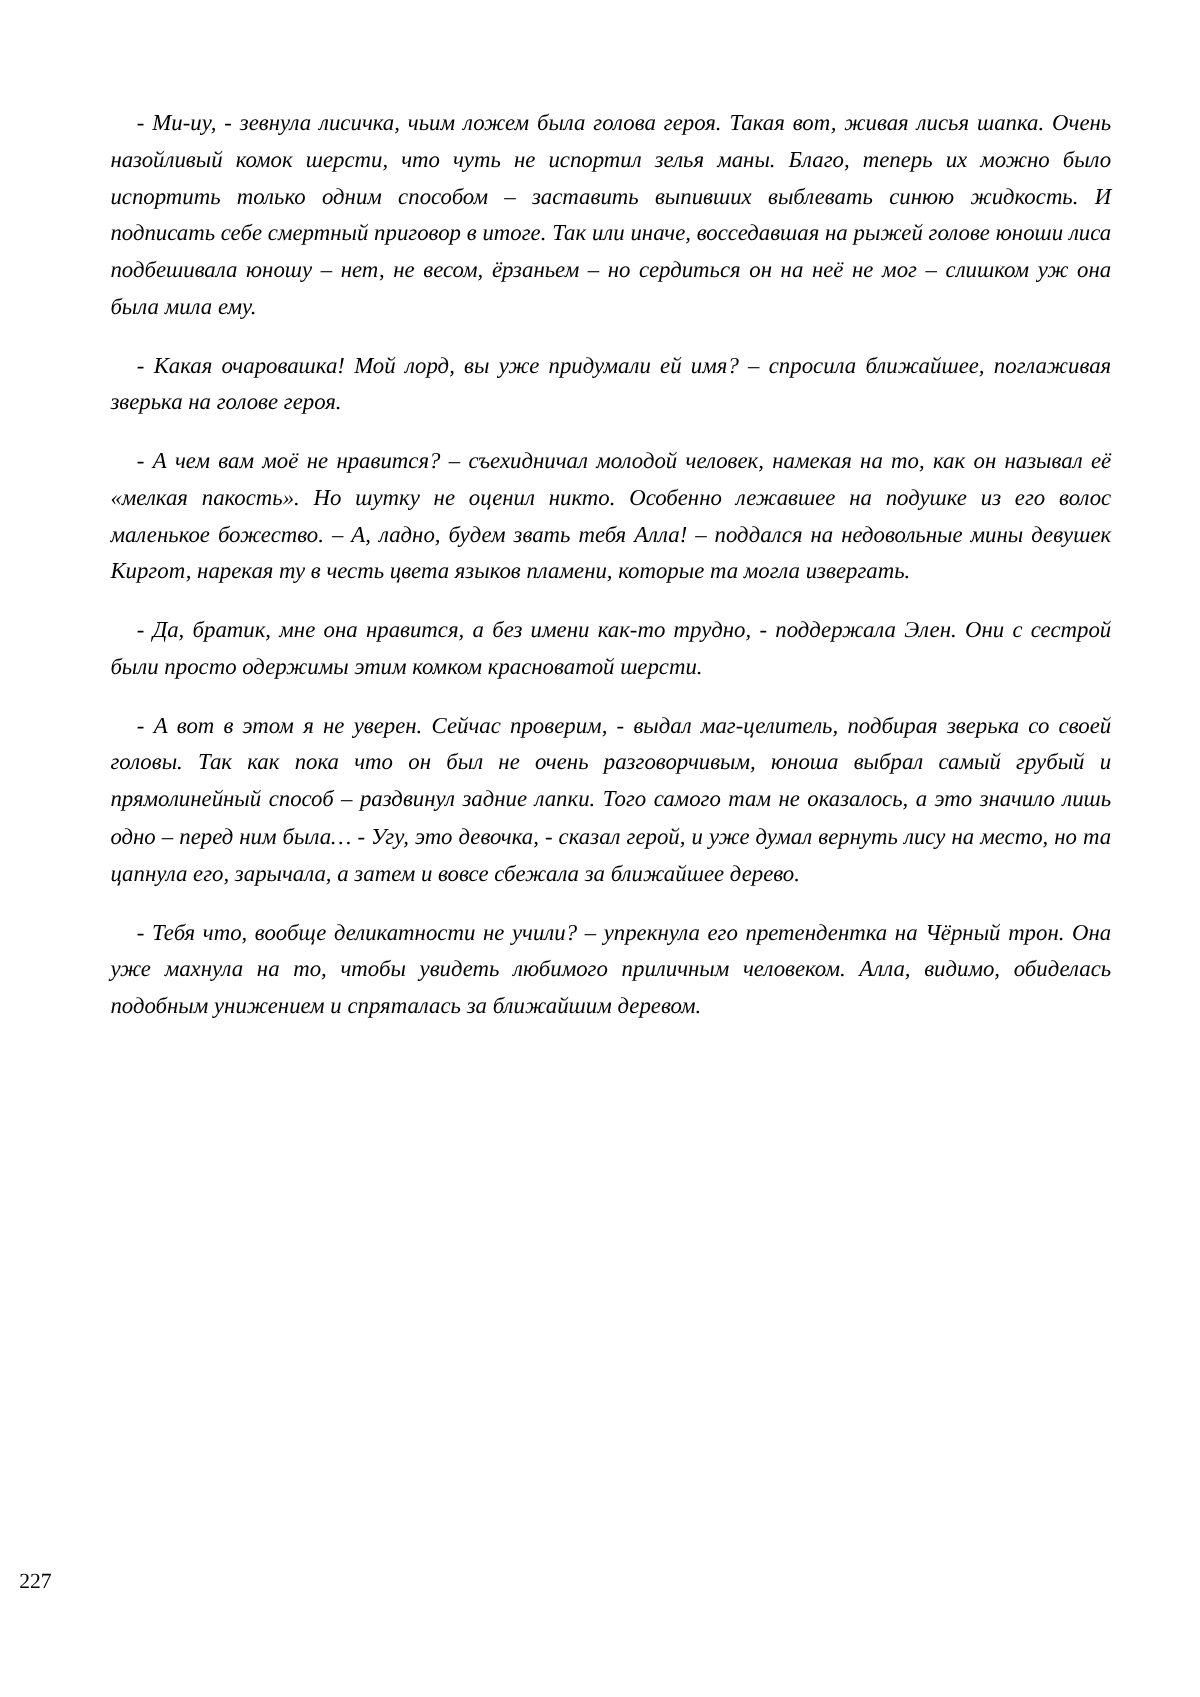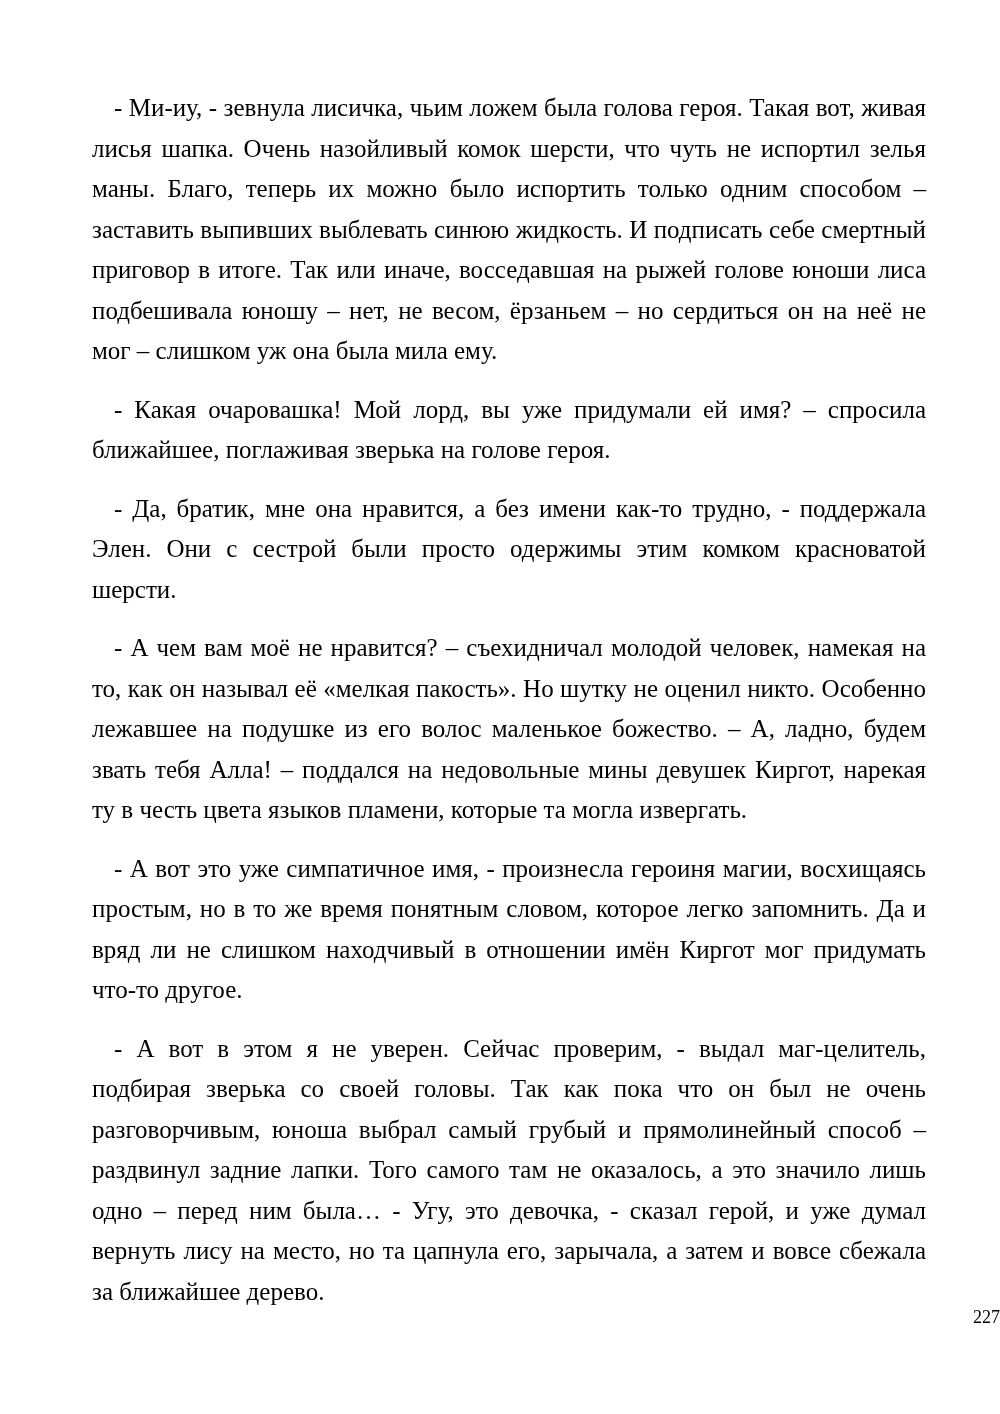--- a/index.html
+++ b/index.html
@@ -18,48 +18,49 @@
   .page {
     box-sizing: border-box;
     width: 1000px;
     height: 1414px;
     padding: 88px 74px 0 92px;
     position: relative;
     display: flex;
     flex-direction: column;
   }
   .body-text {
-    font-size: 25px;
+    font-size: 19px;
     line-height: 1.62;
     text-align: justify;
     text-justify: inter-word;
+    font-style: italic;
   }
   .body-text p {
     margin: 0 0 18px 0;
     text-indent: 22px;
   }
   .body-text p:last-child {
     margin-bottom: 0;
   }
   .page-number {
     position: absolute;
-    left: 0;
+    left: 16px;
     right: 0;
     bottom: 88px;
-    text-align: right;
+    text-align: left;
     font-size: 18px;
     line-height: 1;
   }
 </style>
 </head>
 <body>
 
 <div class="page">
   <div class="body-text">
     <p>- Ми-иу, - зевнула лисичка, чьим ложем была голова героя. Такая вот, живая лисья шапка. Очень назойливый комок шерсти, что чуть не испортил зелья маны. Благо, теперь их можно было испортить только одним способом – заставить выпивших выблевать синюю жидкость. И подписать себе смертный приговор в итоге. Так или иначе, восседавшая на рыжей голове юноши лиса подбешивала юношу – нет, не весом, ёрзаньем – но сердиться он на неё не мог – слишком уж она была мила ему.</p>
     <p>- Какая очаровашка! Мой лорд, вы уже придумали ей имя? – спросила ближайшее, поглаживая зверька на голове героя.</p>
+    <p>- А чем вам моё не нравится? – съехидничал молодой человек, намекая на то, как он называл её «мелкая пакость». Но шутку не оценил никто. Особенно лежавшее на подушке из его волос маленькое божество. – А, ладно, будем звать тебя Алла! – поддался на недовольные мины девушек Киргот, нарекая ту в честь цвета языков пламени, которые та могла извергать.</p>
     <p>- Да, братик, мне она нравится, а без имени как-то трудно, - поддержала Элен. Они с сестрой были просто одержимы этим комком красноватой шерсти.</p>
-    <p>- А чем вам моё не нравится? – съехидничал молодой человек, намекая на то, как он называл её «мелкая пакость». Но шутку не оценил никто. Особенно лежавшее на подушке из его волос маленькое божество. – А, ладно, будем звать тебя Алла! – поддался на недовольные мины девушек Киргот, нарекая ту в честь цвета языков пламени, которые та могла извергать.</p>
-    <p>- А вот это уже симпатичное имя, - произнесла героиня магии, восхищаясь простым, но в то же время понятным словом, которое легко запомнить. Да и вряд ли не слишком находчивый в отношении имён Киргот мог придумать что-то другое.</p>
     <p>- А вот в этом я не уверен. Сейчас проверим, - выдал маг-целитель, подбирая зверька со своей головы. Так как пока что он был не очень разговорчивым, юноша выбрал самый грубый и прямолинейный способ – раздвинул задние лапки. Того самого там не оказалось, а это значило лишь одно – перед ним была… - Угу, это девочка, - сказал герой, и уже думал вернуть лису на место, но та цапнула его, зарычала, а затем и вовсе сбежала за ближайшее дерево.</p>
+    <p>- Тебя что, вообще деликатности не учили? – упрекнула его претендентка на Чёрный трон. Она уже махнула на то, чтобы увидеть любимого приличным человеком. Алла, видимо, обиделась подобным унижением и спряталась за ближайшим деревом.</p>
   </div>
   <div class="page-number">227</div>
 </div>
 
 </body></html>

